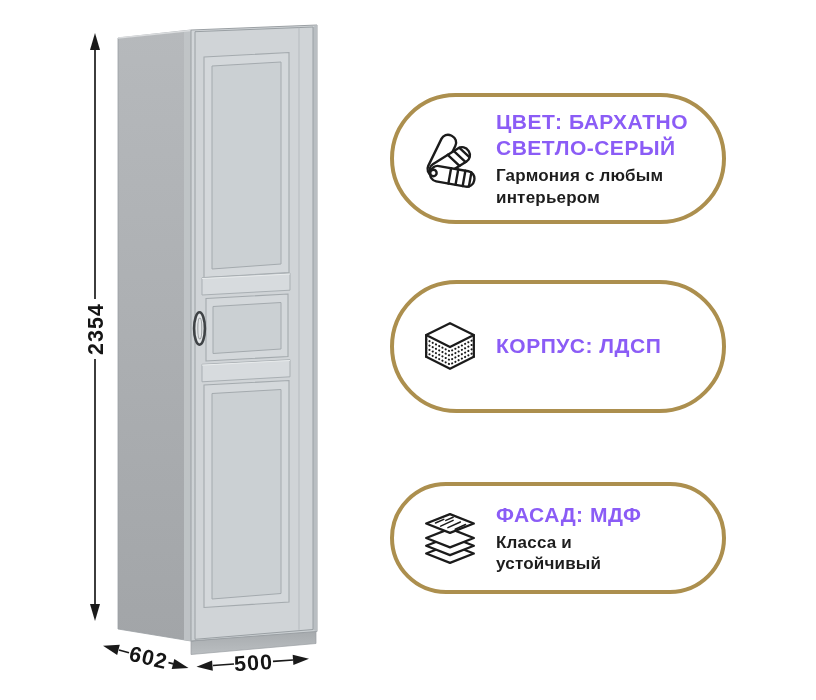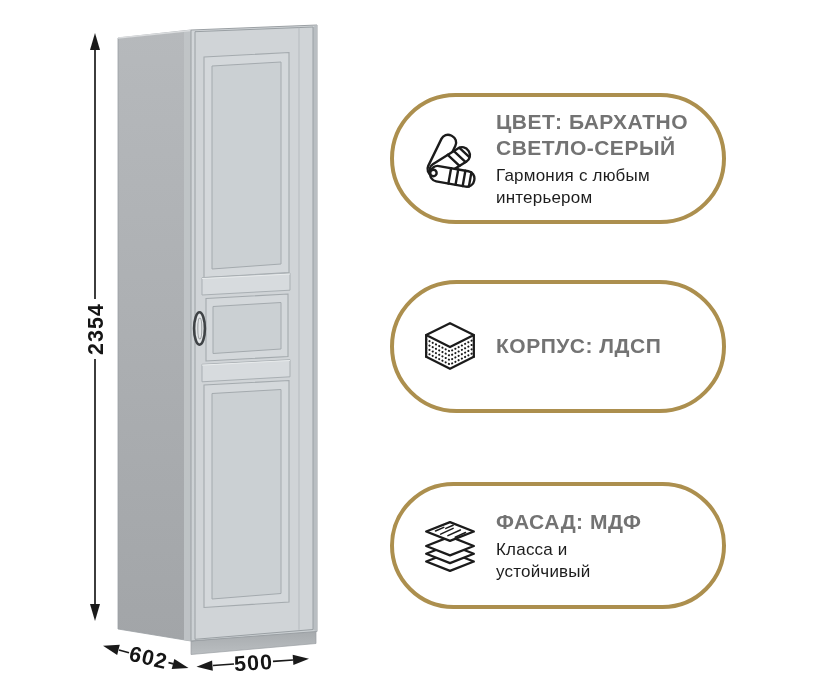--- a/index.html
+++ b/index.html
@@ -10,26 +10,26 @@
   .dim-line{stroke:#1a1a1a;stroke-width:1.7;}
   .dim-head{fill:#1a1a1a;stroke:none;}
   .dim-text{font-family:"Liberation Sans",sans-serif;font-size:21.5px;font-weight:bold;
             fill:#151515;letter-spacing:1px;}
   
   .pill{position:absolute;left:390px;width:336px;box-sizing:border-box;background:#ffffff;
         border:4px solid #AC8F4E;border-radius:72px;display:flex;align-items:center;
         padding:0 20px 0 27px;}
   .pill-1{top:93px;height:131px;}
   .pill-2{top:280px;height:133px;}
-  .pill-3{top:482px;height:127px;}
+  .pill-3{top:482px;height:112px;}
   .pill-icon{width:58px;height:58px;flex:0 0 auto;margin-right:17px;}
   .pill-text{min-width:0;}
-  .pill-title{font-size:21px;font-weight:bold;color:#737373;line-height:1.24;
+  .pill-title{font-size:21px;font-weight:bold;color:#8b5cf6;line-height:1.24;
               letter-spacing:.5px;white-space:pre-line;}
-  .pill-sub{font-size:17px;font-weight:400;color:#1d1d1d;line-height:1.26;
+  .pill-sub{font-size:17px;font-weight:700;color:#1d1d1d;line-height:1.26;
             letter-spacing:.2px;white-space:pre-line;margin-top:4px;}
   .icon-stroke{stroke:#1b1b1b;stroke-linejoin:round;stroke-linecap:round;}
 </style>
 </head>
 <body>
 
 <div id="stage">
 
   <svg id="wardrobe-svg" width="380" height="700" viewBox="0 0 380 700">
     <defs>

